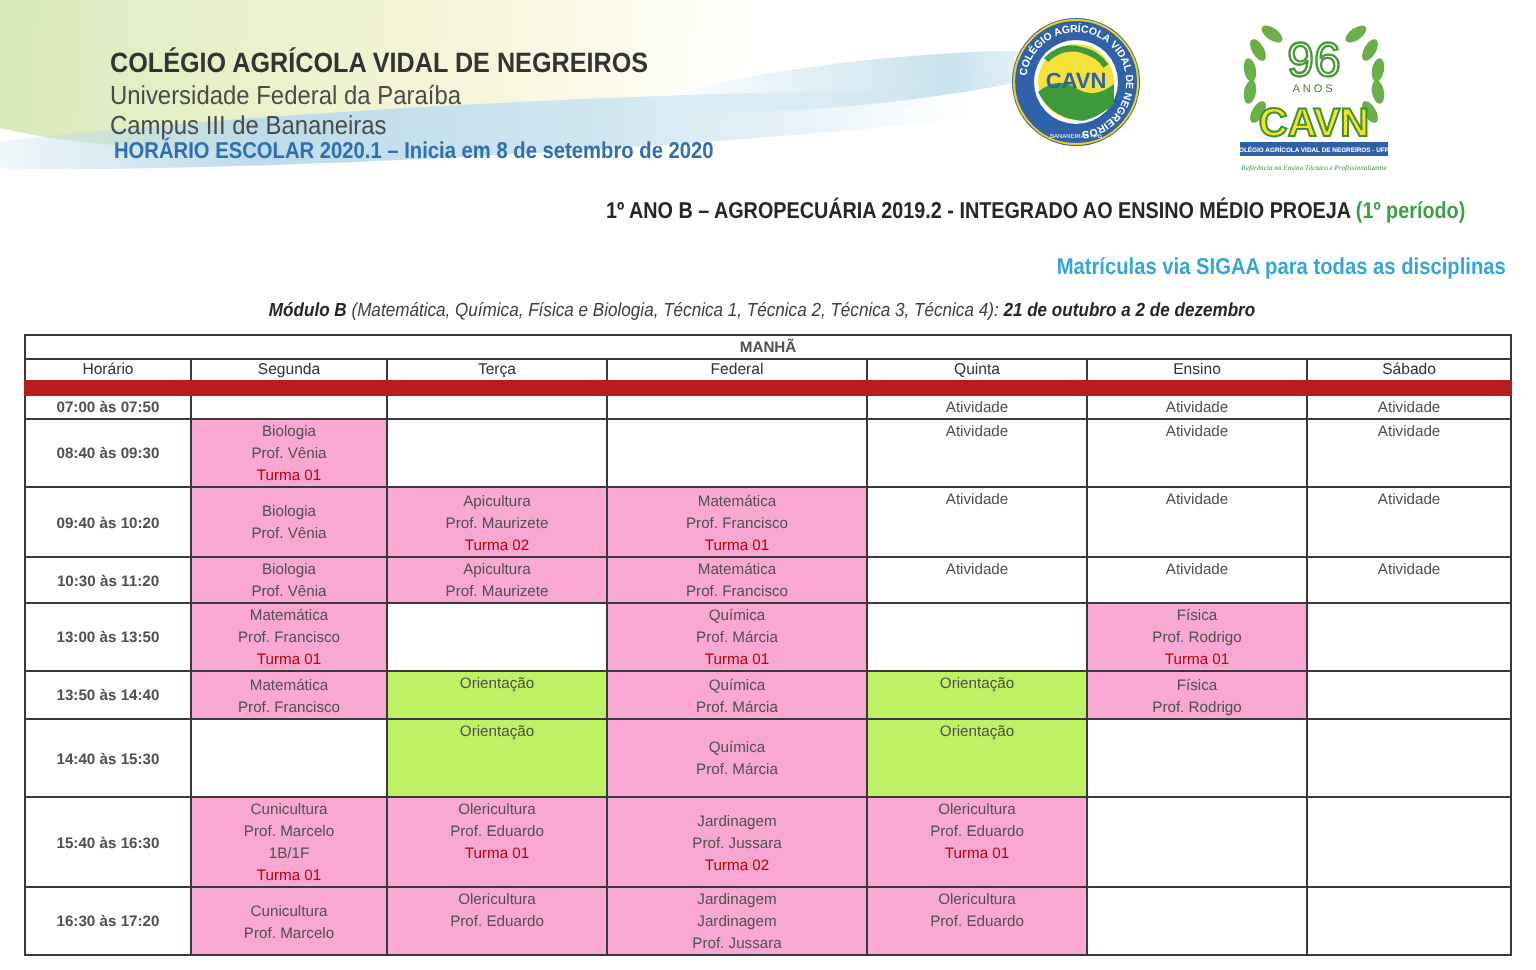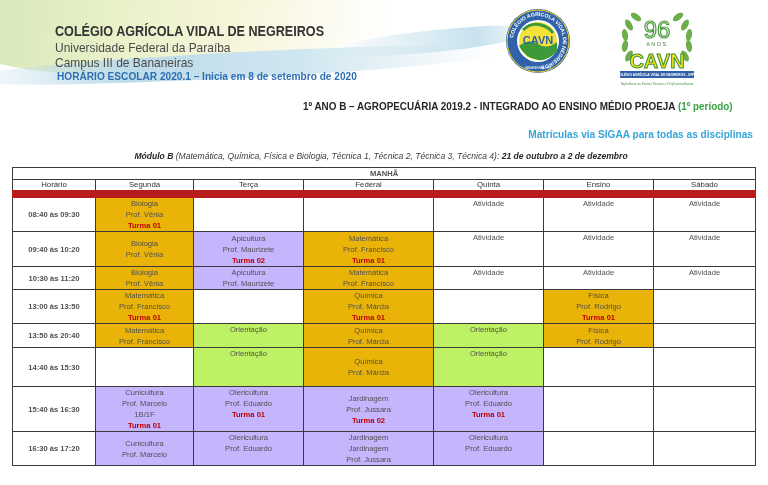--- a/index.html
+++ b/index.html
@@ -28,25 +28,25 @@
   .module-inner { display:inline-block; font-size:9.5px; font-style:italic; color:#404040; transform:scaleX(0.9); margin-left:-6px; }
   .module-inner b { color:#262626; }
 
   table.sched-table { position:absolute; left:12px; top:167px; width:743px; border-collapse:collapse; table-layout:fixed; }
   table.sched-table td { border:1px solid #3a3a3a; padding:0; text-align:center; font-size:7.6px; line-height:11px; color:#505050; overflow:hidden; white-space:nowrap; }
   td.section { font-weight:bold; color:#262626; font-size:7.8px; line-height:9px; }
   tr.head td { font-weight:normal; color:#333; font-size:7.8px; border-bottom:8px solid #b91c1c; line-height:10px; }
   td.time { font-weight:bold; color:#262626; font-size:7.6px; }
   td.v-top { vertical-align:top; }
   td.v-mid { vertical-align:middle; }
-  td.bg-green { background:#eab308; }
-  td.bg-salmon { background:#c4b5fd; }
+  td.bg-green { background:#f9a8d4; }
+  td.bg-salmon { background:#f9a8d4; }
   td.bg-blue { background:#bef264; }
   .line { display:block; }
-  .turma { display:block; color:#c00000; font-weight:bold; }
+  .turma { display:block; color:#c00000; font-weight:normal; }
 </style>
 </head>
 <body>
 
 <div class="swoosh-a"></div>
 <div class="swoosh-b"></div>
 <div class="swoosh-c"></div>
 
 <div class="hdr school">COLÉGIO AGRÍCOLA VIDAL DE NEGREIROS</div>
 <div class="hdr univ">Universidade Federal da Paraíba</div>
@@ -124,20 +124,35 @@
       </tr>
       <tr class="head" style="height:12px">
         <td>Horário</td>
         <td>Segunda</td>
         <td>Terça</td>
         <td>Federal</td>
         <td>Quinta</td>
         <td>Ensino</td>
         <td>Sábado</td>
       </tr>
+      <tr style="height:12px">
+        <td class="time">07:00 às 07:50</td>
+        <td class="v-mid"></td>
+        <td class="v-mid"></td>
+        <td class="v-mid"></td>
+        <td class="v-top">
+          <span class="line">Atividade</span>
+        </td>
+        <td class="v-top">
+          <span class="line">Atividade</span>
+        </td>
+        <td class="v-top">
+          <span class="line">Atividade</span>
+        </td>
+      </tr>
       <tr style="height:34px">
         <td class="time">08:40 às 09:30</td>
         <td class="bg-green v-mid">
           <span class="line">Biologia</span>
           <span class="line">Prof. Vênia</span>
           <span class="turma">Turma 01</span>
         </td>
         <td class="v-mid"></td>
         <td class="v-mid"></td>
         <td class="v-top">
@@ -215,21 +230,21 @@
         </td>
         <td class="v-mid"></td>
         <td class="bg-green v-mid">
           <span class="line">Física</span>
           <span class="line">Prof. Rodrigo</span>
           <span class="turma">Turma 01</span>
         </td>
         <td class="v-mid"></td>
       </tr>
       <tr style="height:24px">
-        <td class="time">13:50 às 20:40</td>
+        <td class="time">13:50 às 14:40</td>
         <td class="bg-green v-mid">
           <span class="line">Matemática</span>
           <span class="line">Prof. Francisco</span>
         </td>
         <td class="bg-blue v-top">
           <span class="line">Orientação</span>
         </td>
         <td class="bg-green v-mid">
           <span class="line">Química</span>
           <span class="line">Prof. Márcia</span>

